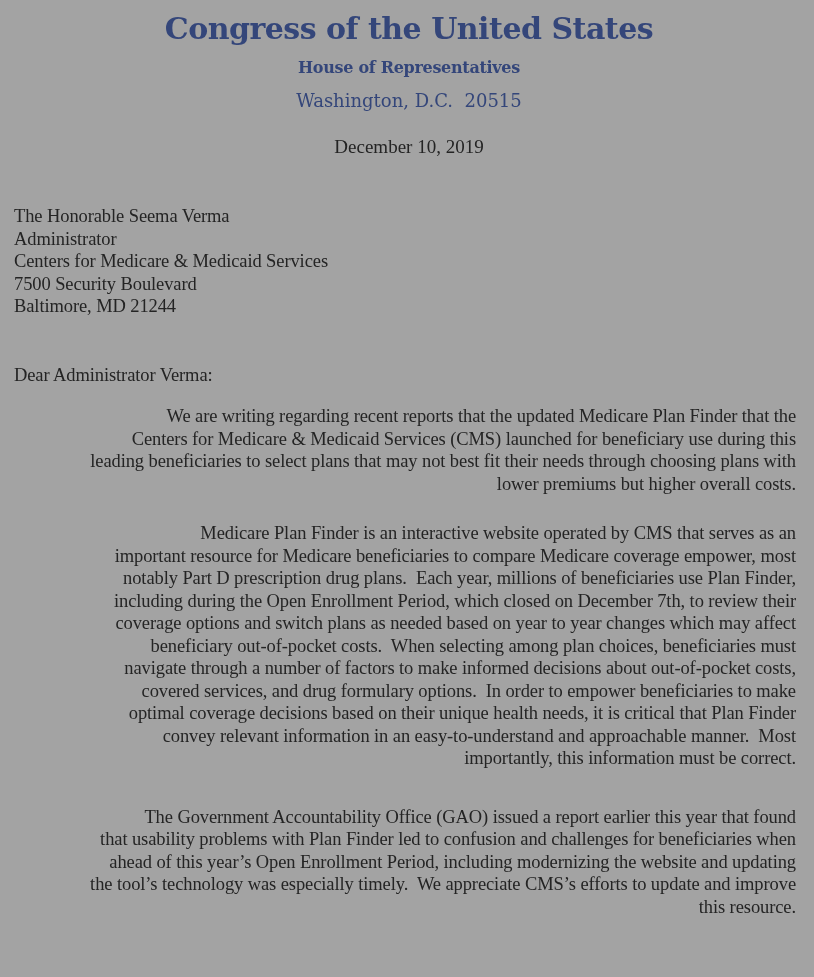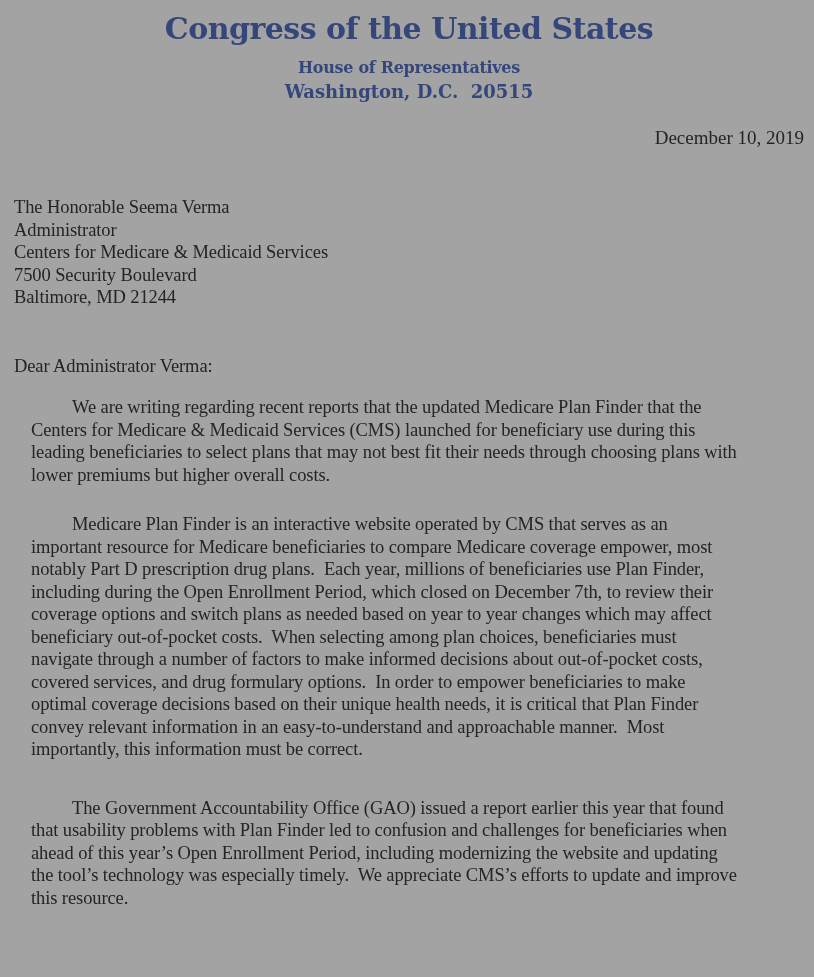--- a/index.html
+++ b/index.html
@@ -33,46 +33,47 @@
   .lh2 {
     font-family: "DejaVu Serif", serif;
     font-weight: bold;
     font-size: 16px;
     line-height: 27px;
     margin-top: 8px;
     letter-spacing: -0.3px;
   }
   .lh3 {
     font-family: "DejaVu Serif", serif;
-    font-weight: bold;
+    font-weight: normal;
     font-size: 18px;
     line-height: 22px;
+    margin-top: 9px;
     white-space: pre;
   }
   .date {
-    text-align: right;
+    text-align: center;
     font-size: 19px;
     line-height: 22px;
     margin-top: 24px;
   }
   
   .recipient {
     margin-top: 47px;
   }
   .line {
     font-size: 18.5px;
     line-height: 22.5px;
     letter-spacing: -0.1px;
     white-space: pre;
     display: block;
   }
   .salutation {
     margin-top: 46px;
   }
-  .para { margin: 17px; }
+  .para { margin: 8px; text-align: right; }
   .para-1 { margin-top: 19px; }
   .para-2 { margin-top: 27px; }
   .para-3 { margin-top: 36px; }
   .indent { padding-left: 41px; }
   sup.fnote {
     font-size: 11px;
     line-height: 0;
     position: relative;
     top: -6px;
     letter-spacing: 0;

